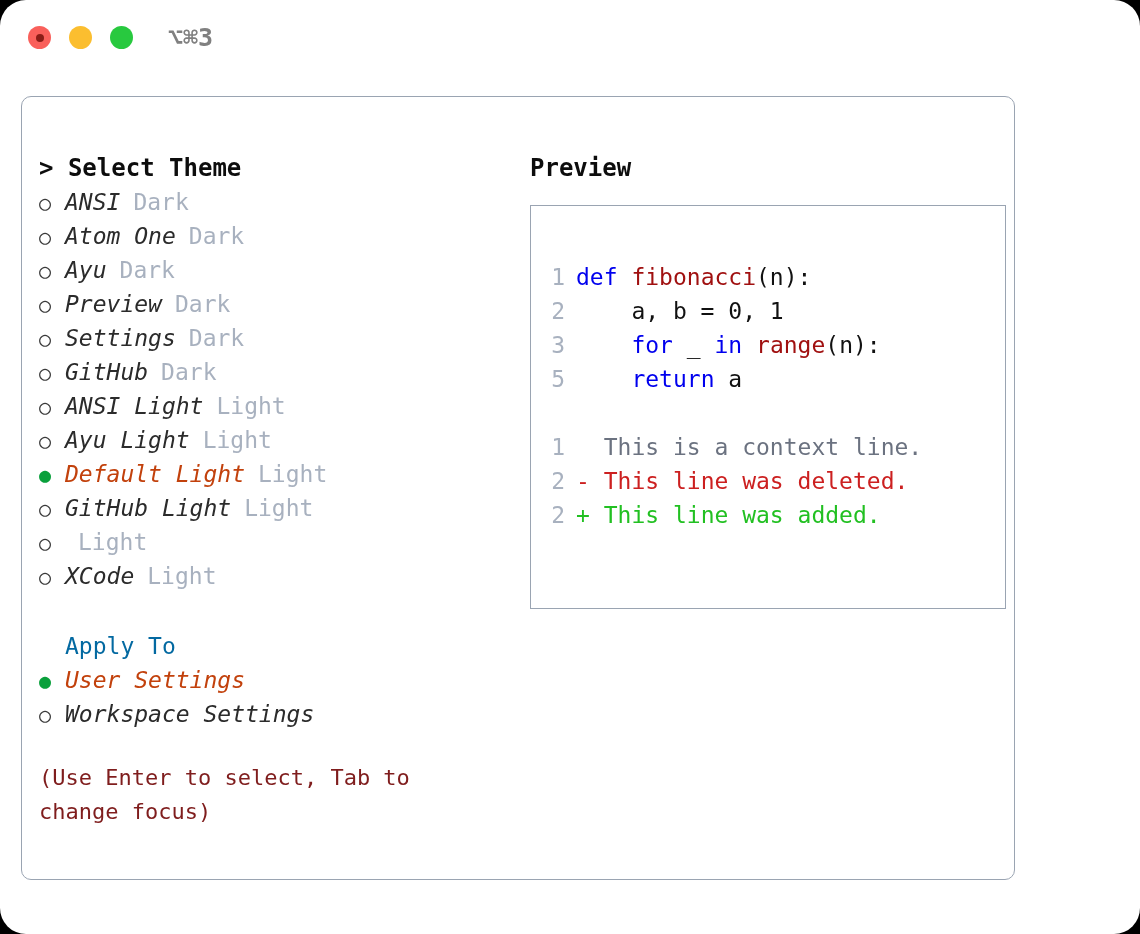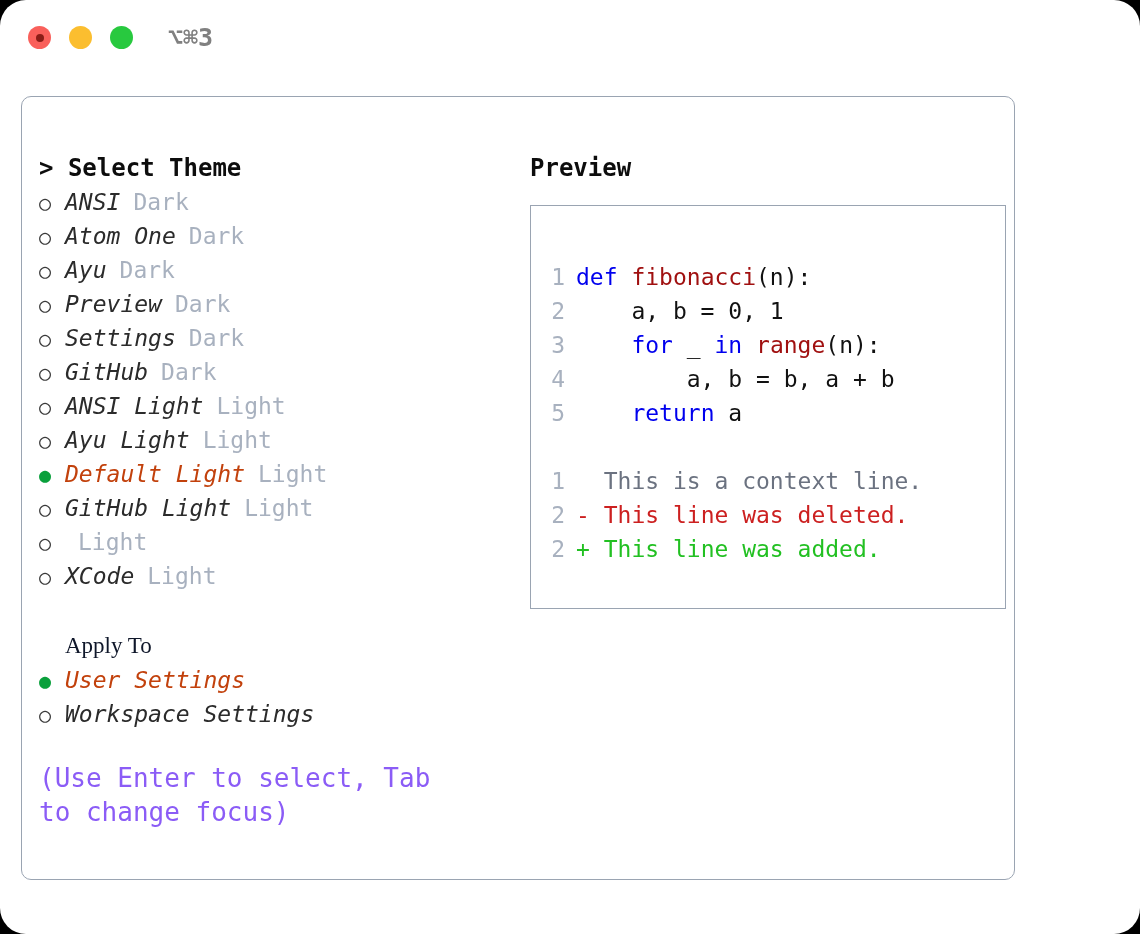--- a/index.html
+++ b/index.html
@@ -122,31 +122,30 @@
   .opt-row.selected .opt-label { color: #c2410c; }
   .opt-tag {
     color: #a8b1bf;
     margin-left: 13px;
   }
 
   .section-gap { height: 36px; }
 
   .section-title {
     font-size: 23px;
-    color: #0f172a;
+    color: #0369a1;
     line-height: 34px;
     padding-left: 26px;
     white-space: pre;
-    font-family: Liberation Serif, serif;
   }
 
   .hint {
     margin-top: 30px;
-    font-size: 26px;
-    color: #8b5cf6;
+    font-size: 22px;
+    color: #7f1d1d;
     line-height: 34px;
     width: 400px;
     white-space: pre-wrap;
   }
 
   
   .right-col {
     position: absolute;
     left: 479px;
     top: 54px;
@@ -244,21 +243,20 @@
     </div>
 
     <div class="right-col">
       <div class="preview-header">Preview</div>
 
       <div class="preview-box">
         <div class="code" id="code-block">
             <div class="code-line"><span class="ln">1</span><span class="kw">def </span><span class="fn">fibonacci</span><span class="pl">(n):</span></div>
             <div class="code-line"><span class="ln">2</span><span class="pl">    a, b = 0, 1</span></div>
             <div class="code-line"><span class="ln">3</span><span class="pl">    </span><span class="kw">for</span><span class="pl"> _ </span><span class="kw">in</span><span class="pl"> </span><span class="fn">range</span><span class="pl">(n):</span></div>
-            <div class="code-line"><span class="ln">4</span><span class="pl">        a, b = b, a + b</span></div>
             <div class="code-line"><span class="ln">5</span><span class="pl">    </span><span class="kw">return</span><span class="pl"> a</span></div>
             <div class="blank-line"></div>
             <div class="code-line"><span class="ln">1</span><span class="ctx"> </span><span class="ctx"> This is a context line.</span></div>
             <div class="code-line"><span class="ln">2</span><span class="del">-</span><span class="del"> This line was deleted.</span></div>
             <div class="code-line"><span class="ln">2</span><span class="add">+</span><span class="add"> This line was added.</span></div>
           </div>
       </div>
     </div>
 
   </div>

